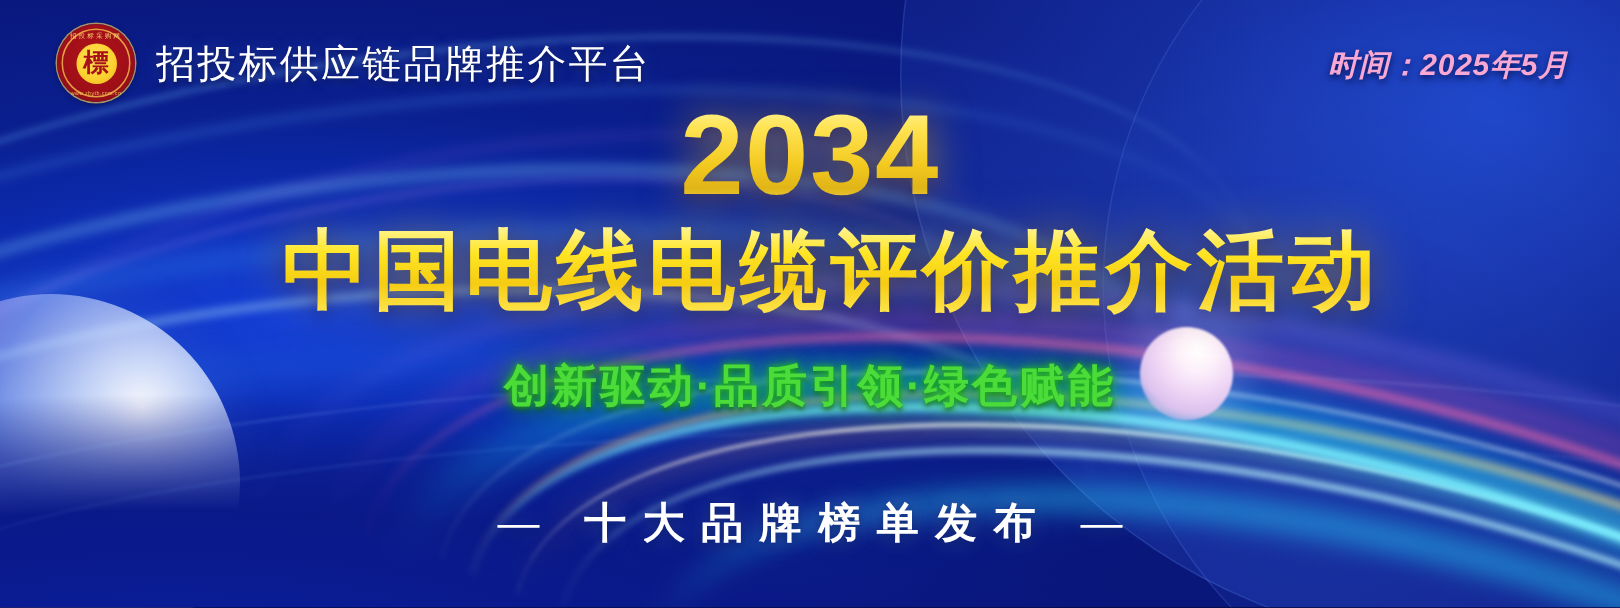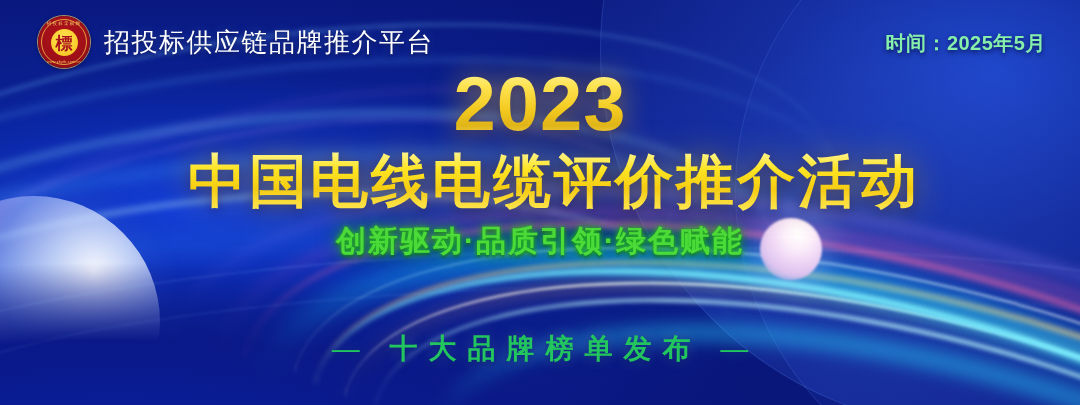--- a/index.html
+++ b/index.html
@@ -236,24 +236,25 @@
     letter-spacing: 1.5px;
     text-shadow: 0 2px 4px rgba(0,10,60,0.75), 0 0 10px rgba(120,170,255,0.35);
     white-space: nowrap;
   }
 
   .header-date {
     position: absolute;
     right: 34px; top: 30px;
     font-size: 20px;
     font-weight: 700;
-    color: #86efac;
+    color: #f9a8d4;
     letter-spacing: 0.5px;
     text-shadow: 0 2px 5px rgba(0,10,60,0.8);
     white-space: nowrap;
+    font-style: italic;
   }
 
   .hero {
     position: absolute;
     left: 0; right: 0; top: 66px;
     text-align: center;
   }
   .year {
     font-size: 76px;
     font-weight: 700;
@@ -277,39 +278,39 @@
     background: linear-gradient(180deg, #fff59b 0%, #ffe524 30%, #f5cc12 62%, #ffe95a 100%);
     -webkit-background-clip: text;
     background-clip: text;
     -webkit-text-fill-color: transparent;
     color: transparent;
     filter: drop-shadow(0 0 16px rgba(255,220,50,0.50)) drop-shadow(0 3px 6px rgba(15,10,80,0.6));
     white-space: nowrap;
     padding-left: 28px;
   }
   .slogan {
-    margin-top: 8px;
+    margin-top: 24px;
     font-size: 30px;
     font-weight: 700;
     letter-spacing: 2px;
     color: #4bdc3a;
     text-shadow:
       0 0 4px rgba(40,200,30,0.95),
       0 0 12px rgba(30,170,25,0.85),
       0 0 22px rgba(20,140,20,0.6),
       0 2px 3px rgba(8,40,10,0.7);
     white-space: nowrap;
   }
   .bottom-line {
     position: absolute;
     left: 0; right: 0; top: 330px;
     text-align: center;
     font-size: 28px;
     font-weight: 700;
-    color: #22c55e;
+    color: #ffffff;
     letter-spacing: 11px;
     text-indent: 11px;
     text-shadow: 0 2px 7px rgba(0,20,90,0.75), 0 0 14px rgba(150,200,255,0.35);
     white-space: nowrap;
   }
   .bottom-line .dash {
     letter-spacing: 11px;
     font-weight: 400;
   }
 </style>
@@ -366,21 +367,21 @@
           <span class="logo-glyph">標</span>
         </div>
         <div class="logo-url">www.zbytb.com.cn</div>
       </div>
       <div class="platform-name">招投标供应链品牌推介平台</div>
     </div>
 
     <div class="header-date">时间：2025年5月</div>
 
     <div class="hero">
-      <div class="year">2023</div>
+      <div class="year">2034</div>
       <div class="main-title">中国电线电缆评价推介活动</div>
       <div class="slogan">创新驱动·品质引领·绿色赋能</div>
     </div>
 
     <div class="bottom-line">
       <span class="dash">—</span>
       <span>十大品牌榜单发布</span>
       <span class="dash">—</span>
     </div>
 

